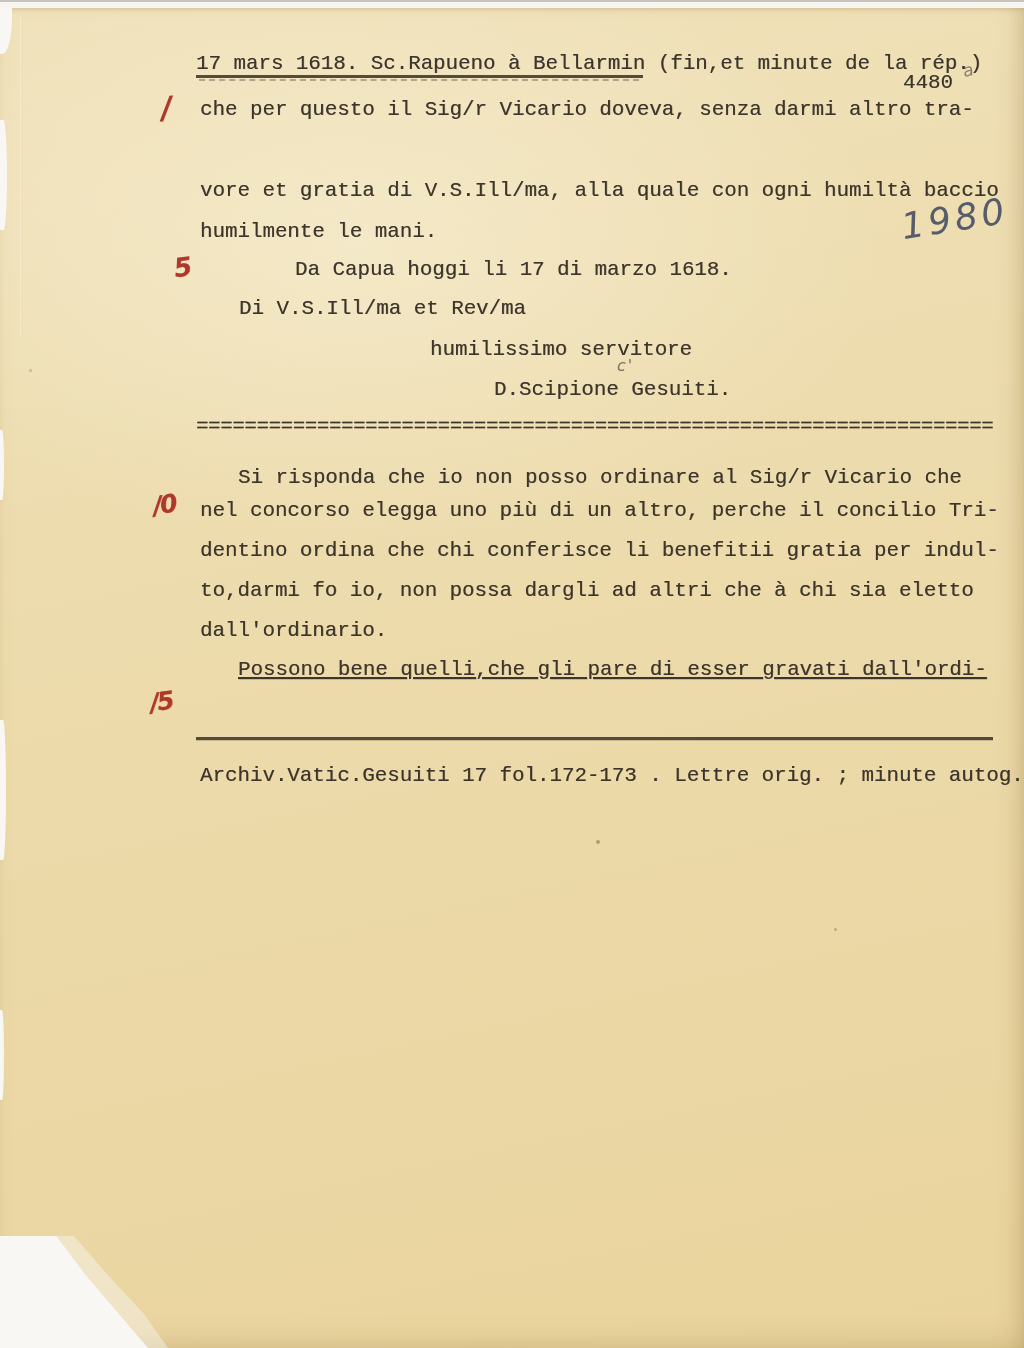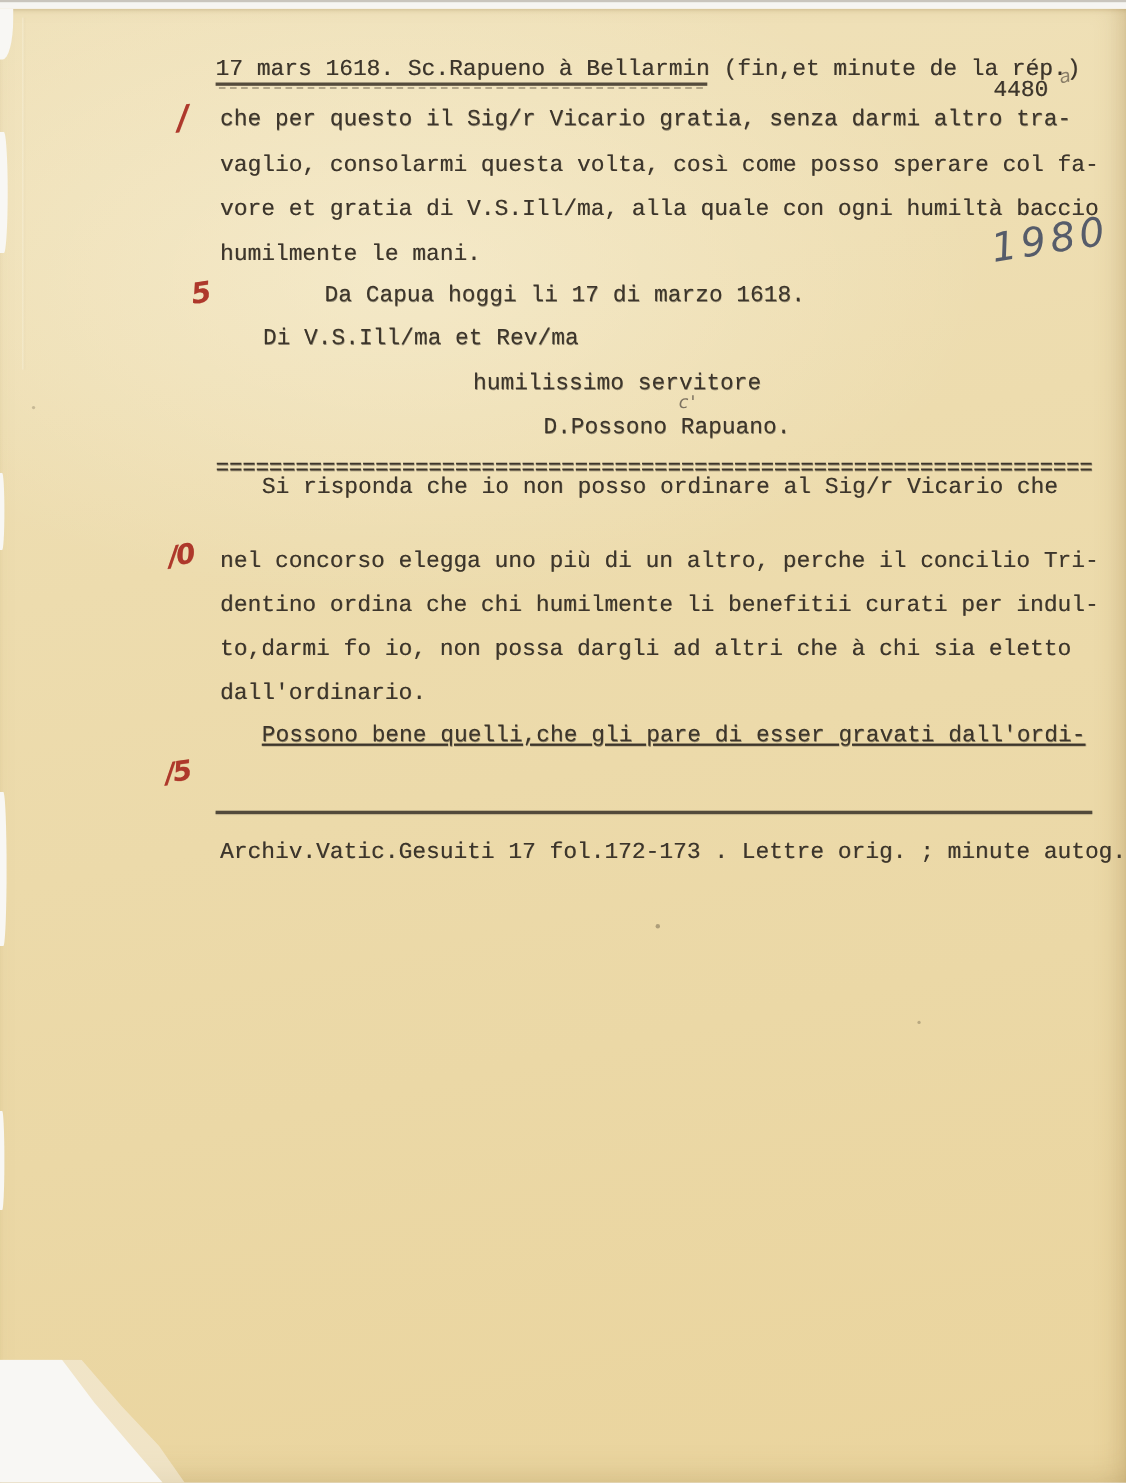--- a/index.html
+++ b/index.html
@@ -124,38 +124,37 @@
     <div class="title-underline"></div>
     <div class="title-underline-2"></div>
     <div class="typed" style="left:903px;top:63px;">4480</div>
     <div class="pencil-sup">a</div>
 
     <div class="red-mark mark-1">/</div>
     <div class="red-mark mark-5">5</div>
     <div class="red-mark mark-10">/0</div>
     <div class="red-mark mark-15">/5</div>
 
-    <div class="typed" style="left:200px;top:90px;">che per questo il Sig/r Vicario gratia, senza darmi altro tra-</div>
-    <div class="typed" style="left:200px;top:131px;">vaglio, consolarmi questa volta, così come posso sperare col fa-</div>
+    <div class="typed" style="left:200px;top:90px;">che per questo il Sig/r Vicario doveva, senza darmi altro tra-</div>
     <div class="typed" style="left:200px;top:171px;">vore et gratia di V.S.Ill/ma, alla quale con ogni humiltà baccio</div>
     <div class="typed" style="left:200px;top:212px;">humilmente le mani.</div>
 
     <div class="pen-number">1980</div>
 
     <div class="typed" style="left:295px;top:250px;">Da Capua hoggi li 17 di marzo 1618.</div>
     <div class="typed" style="left:239px;top:289px;">Di V.S.Ill/ma et Rev/ma</div>
     <div class="typed" style="left:430px;top:330px;">humilissimo servitore</div>
     <div class="insertion">c'</div>
-    <div class="typed" style="left:494px;top:370px;">D.Possono Rapuano.</div>
+    <div class="typed" style="left:494px;top:370px;">D.Scipione Gesuiti.</div>
 
     <div class="typed divider-row">==================================================================</div>
 
-    <div class="typed" style="left:238px;top:424px;">Si risponda che io non posso ordinare al Sig/r Vicario che</div>
+    <div class="typed" style="left:238px;top:458px;">Si risponda che io non posso ordinare al Sig/r Vicario che</div>
     <div class="typed" style="left:200px;top:491px;">nel concorso elegga uno più di un altro, perche il concilio Tri-</div>
-    <div class="typed" style="left:200px;top:531px;">dentino ordina che chi humilmente li benefitii curati per indul-</div>
+    <div class="typed" style="left:200px;top:531px;">dentino ordina che chi conferisce li benefitii gratia per indul-</div>
     <div class="typed" style="left:200px;top:571px;">to,darmi fo io, non possa dargli ad altri che à chi sia eletto</div>
     <div class="typed" style="left:200px;top:611px;">dall'ordinario.</div>
     <div class="typed" style="left:238px;top:650px;text-decoration:underline;">Possono bene quelli,che gli pare di esser gravati dall'ordi-</div>
 
     <div class="bottom-rule"></div>
     <div class="typed" style="left:200px;top:756px;">Archiv.Vatic.Gesuiti 17 fol.172-173 . Lettre orig. ; minute autog.</div>
 
     <div class="speck speck-a"></div>
     <div class="speck speck-b"></div>
     <div class="speck speck-c"></div>

